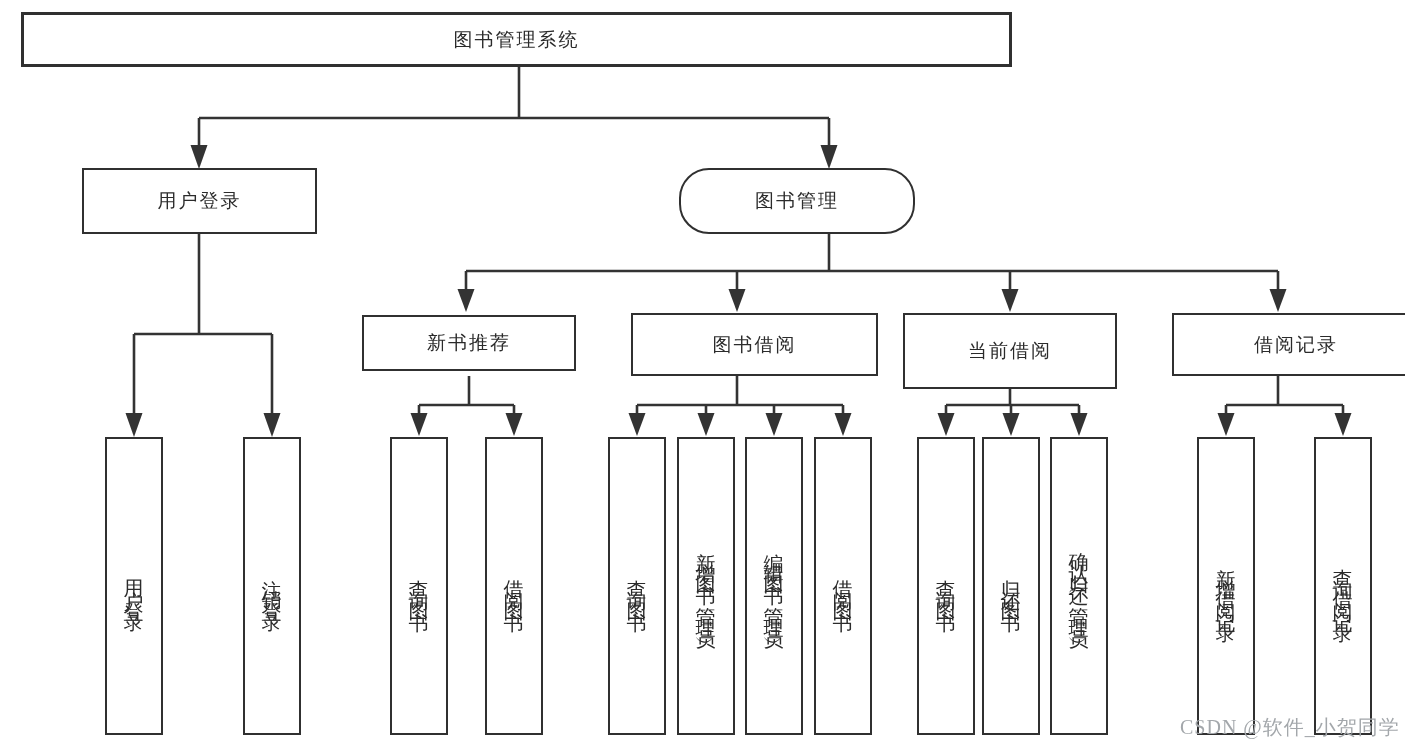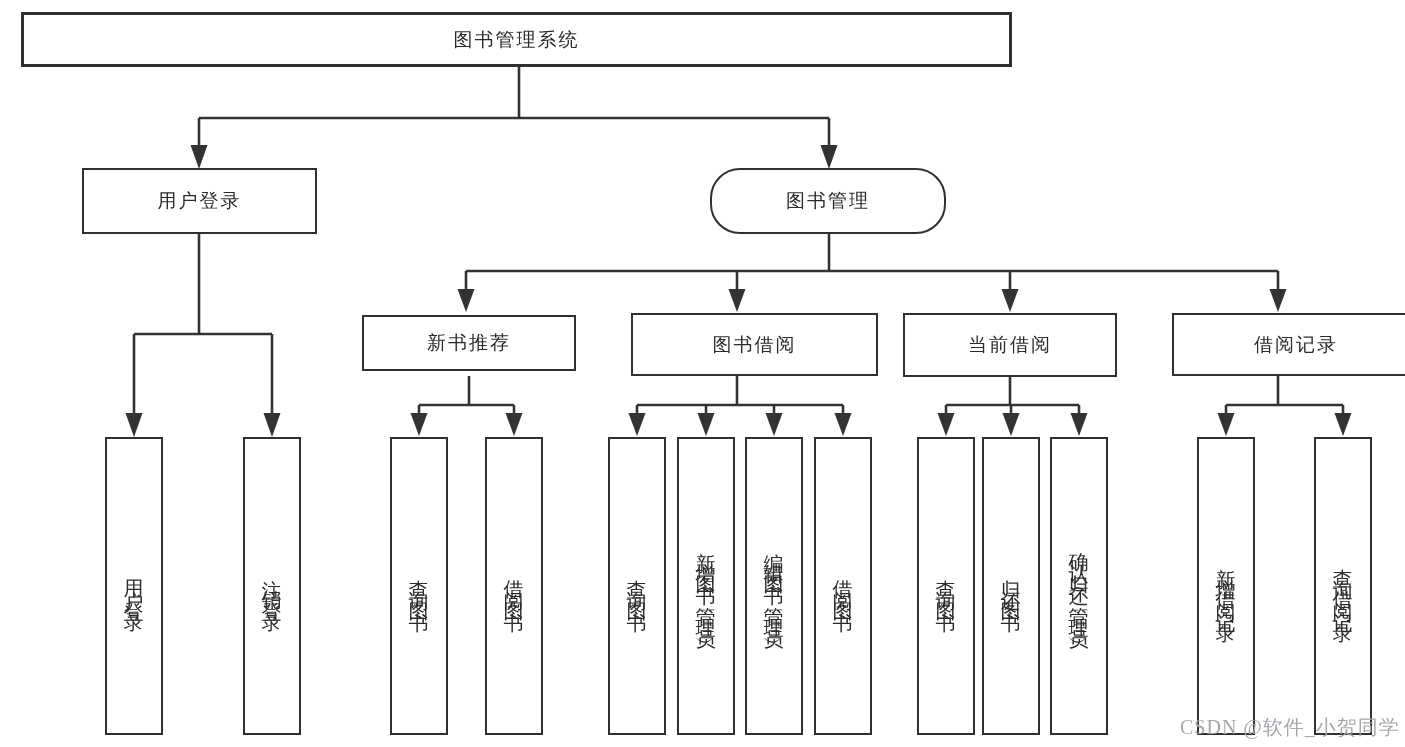--- a/index.html
+++ b/index.html
@@ -93,31 +93,31 @@
     <polygon points="1334.5,413 1351.5,413 1343,436"></polygon>
   </svg>
 
   <div class="node root" style="left:21px;top:12px;width:991px;height:55px;">
     <span class="hlabel">图书管理系统</span>
   </div>
 
   <div class="node" style="left:82px;top:168px;width:235px;height:66px;">
     <span class="hlabel">用户登录</span>
   </div>
-  <div class="node" style="left:710px;top:168px;width:236px;height:66px;border-radius:30px;">
+  <div class="node" style="left:679px;top:168px;width:236px;height:66px;border-radius:30px;">
     <span class="hlabel">图书管理</span>
   </div>
 
   <div class="node" style="left:362px;top:315px;width:214px;height:56px;">
     <span class="hlabel">新书推荐</span>
   </div>
   <div class="node" style="left:631px;top:313px;width:247px;height:63px;">
     <span class="hlabel">图书借阅</span>
   </div>
-  <div class="node" style="left:903px;top:313px;width:214px;height:64px;">
+  <div class="node" style="left:903px;top:313px;width:214px;height:76px;">
     <span class="hlabel">当前借阅</span>
   </div>
   <div class="node" style="left:1172px;top:313px;width:248px;height:63px;">
     <span class="hlabel">借阅记录</span>
   </div>
 
   <div class="node vnode" style="left:105px;top:437px;width:58px;height:298px;">
     <span class="vlabel">用户登录</span>
   </div>
   <div class="node vnode" style="left:243px;top:437px;width:58px;height:298px;">

